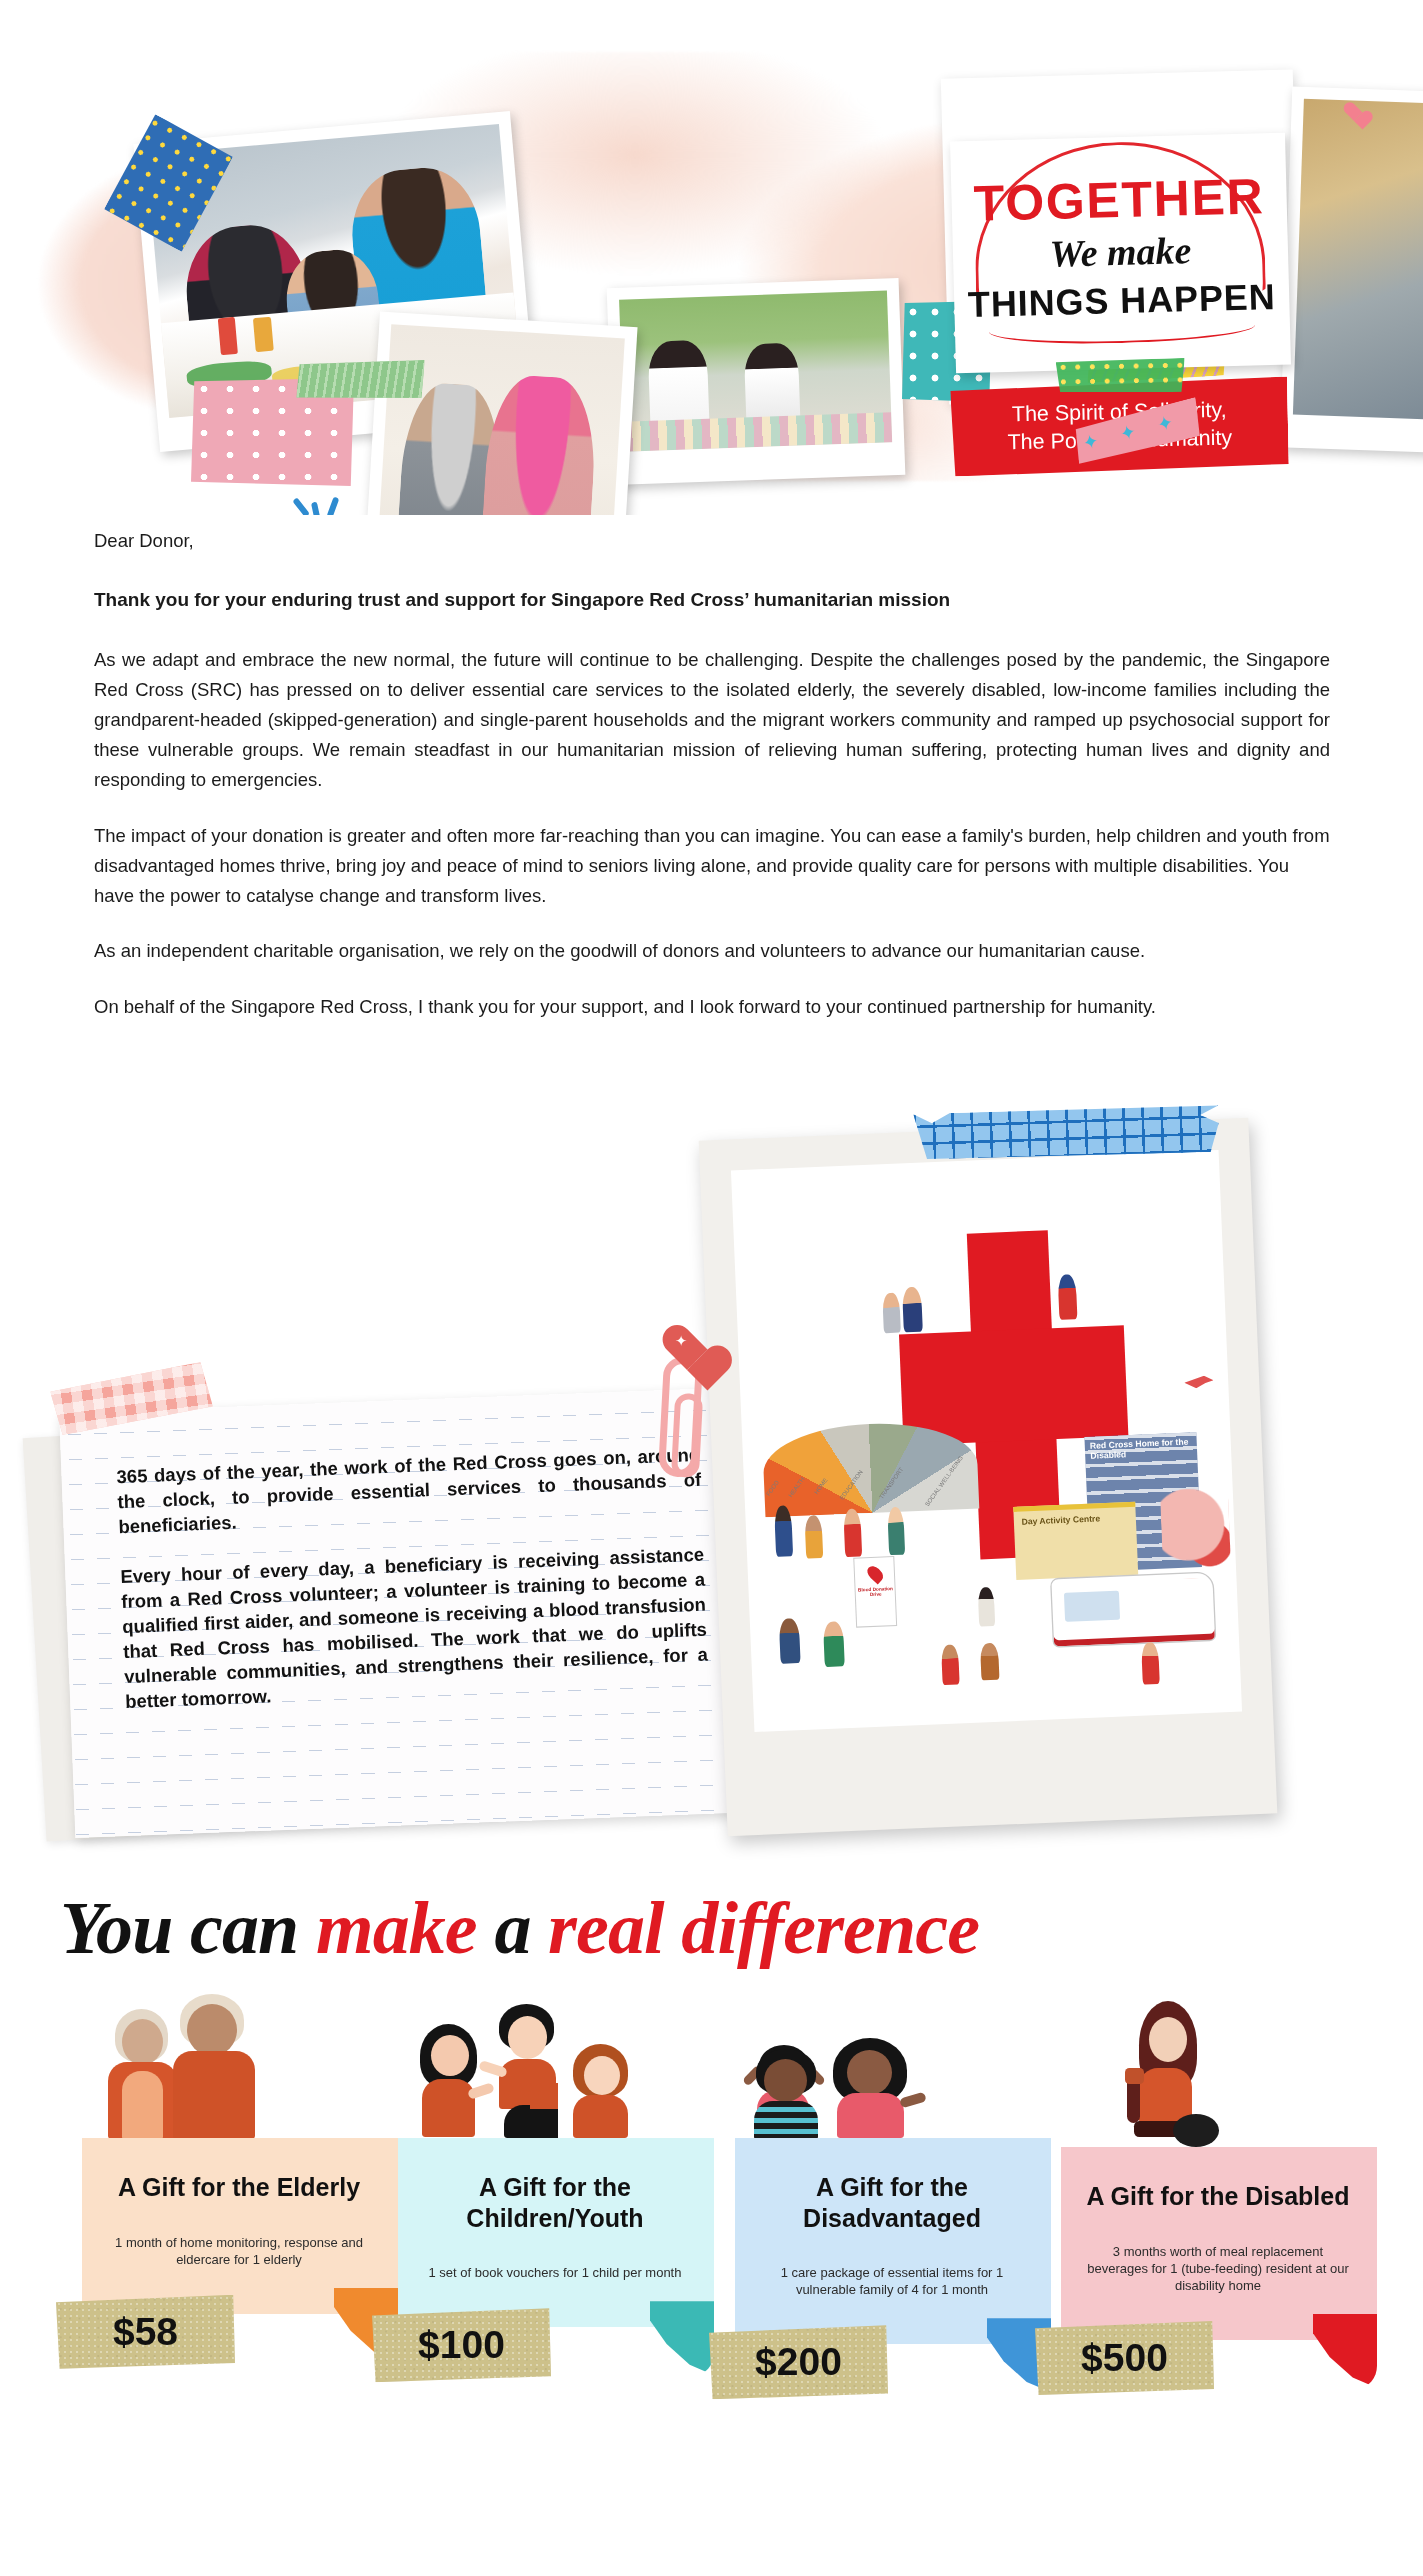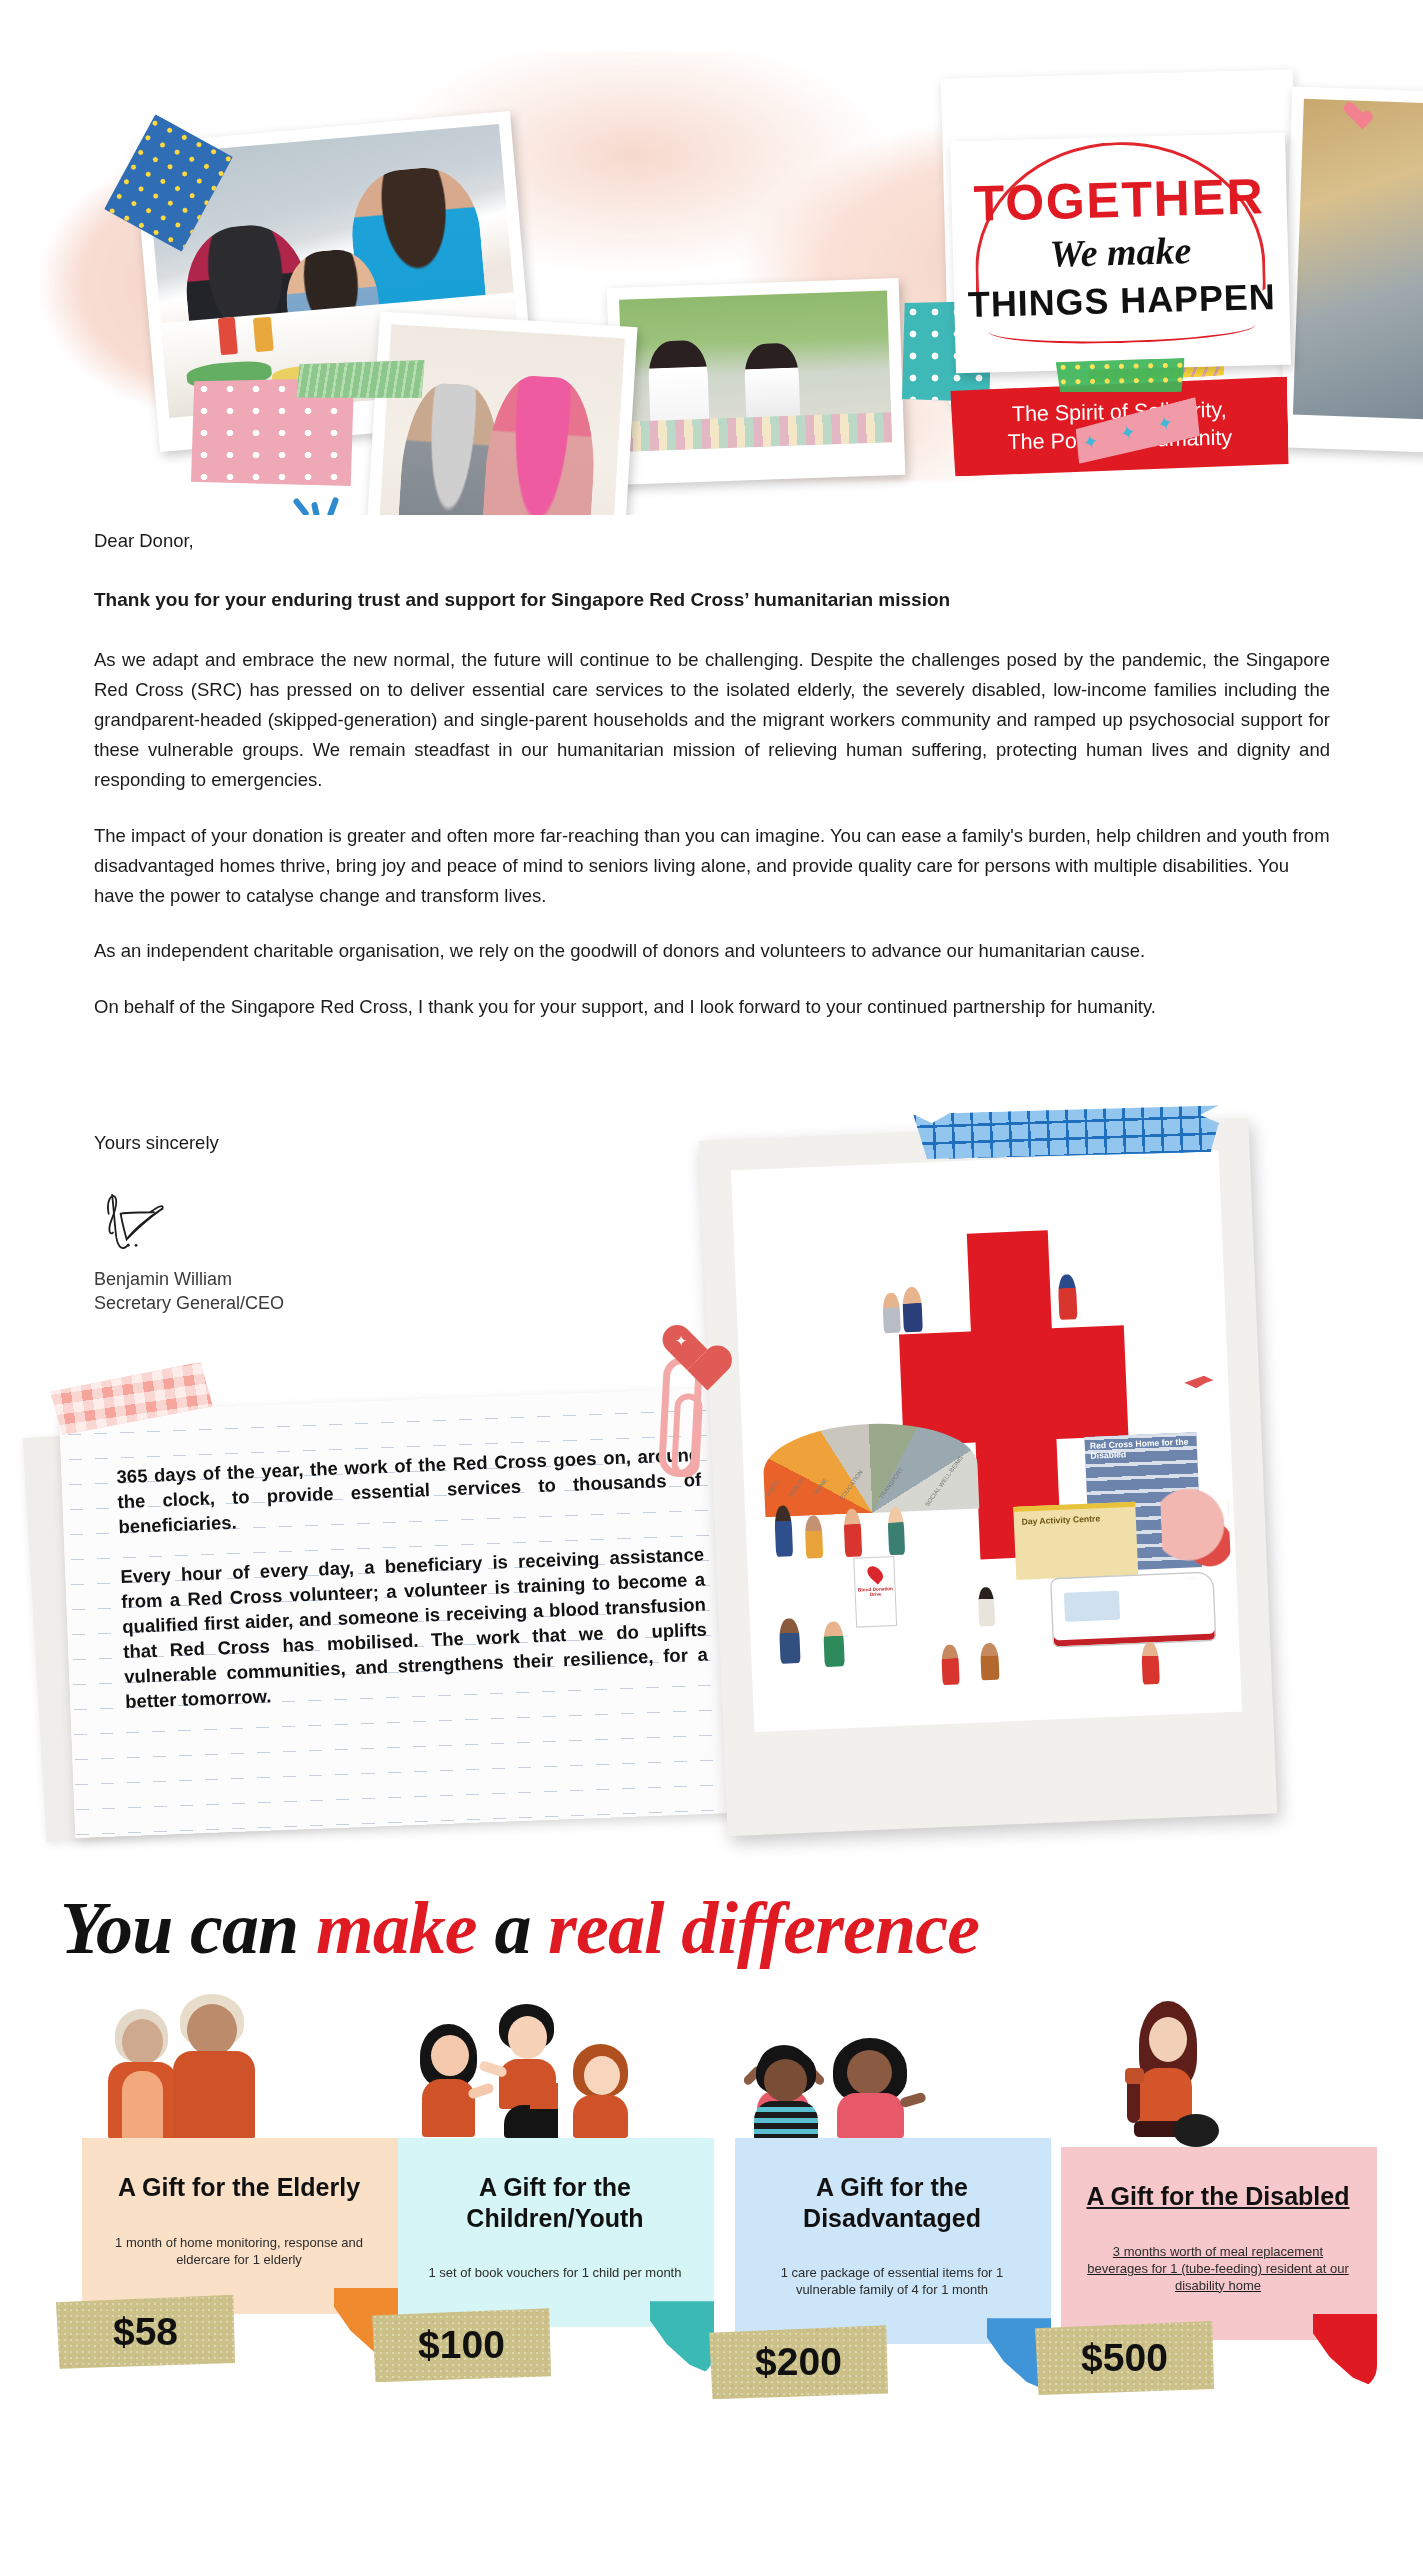--- a/index.html
+++ b/index.html
@@ -416,38 +416,20 @@
 
   <div class="letter">
     <p class="salutation">Dear Donor,</p>
     <p class="lede">Thank you for your enduring trust and support for Singapore Red Cross’ humanitarian mission</p>
     <p>As we adapt and embrace the new normal, the future will continue to be challenging. Despite the challenges posed by the pandemic, the Singapore Red Cross (SRC) has pressed on to deliver essential care services to the isolated elderly, the severely disabled, low-income families including the grandparent-headed (skipped-generation) and single-parent households and the migrant workers community and ramped up psychosocial support for these vulnerable groups. We remain steadfast in our humanitarian mission of relieving human suffering, protecting human lives and dignity and responding to emergencies.</p>
     <p class="plain">The impact of your donation is greater and often more far-reaching than you can imagine. You can ease a family's burden, help children and youth from disadvantaged homes thrive, bring joy and peace of mind to seniors living alone, and provide quality care for persons with multiple disabilities. You have the power to catalyse change and transform lives.</p>
     <p class="plain">As an independent charitable organisation, we rely on the goodwill of donors and volunteers to advance our humanitarian cause.</p>
     <p class="plain">On behalf of the Singapore Red Cross, I thank you for your support, and I look forward to your continued partnership for humanity.</p>
   </div>
 
-  <div class="sig-block">
-    <div class="sig-hello">Yours sincerely</div>
-    <svg class="sig-svg" width="172" height="82" viewBox="0 0 200 96">
-      <g fill="none" stroke="#1d1d1d" stroke-width="2.1" stroke-linecap="round">
-        <path d="M13 36 C10 22, 16 12, 20 16 C24 20, 20 34, 16 44 C12 54, 14 62, 18 58"></path>
-        <path d="M17 14 C19 30, 20 50, 22 64 C24 76, 30 80, 36 72"></path>
-        <path d="M27 36 C33 34, 52 35, 66 34"></path>
-        <path d="M27 36 C29 48, 32 58, 34 66 C40 58, 56 42, 76 30 C66 37, 50 50, 34 66"></path>
-        <path d="M62 34 C70 28, 78 24, 76 30"></path>
-      </g>
-      <circle cx="36" cy="73" r="1.6" fill="#1d1d1d"></circle>
-      <circle cx="45" cy="73" r="1.6" fill="#1d1d1d"></circle>
-    </svg>
-    <div class="sig-name">
-      <div>Benjamin William</div>
-      <div>Secretary General/CEO</div>
-    </div>
-  </div>
 
   <div class="paper-edge"></div>
   <div class="notepad">
     <div class="notepad-inner">
       <p>365 days of the year, the work of the Red Cross goes on, around the clock, to provide essential services to thousands of beneficiaries.</p>
       <p>Every hour of every day, a beneficiary is receiving assistance from a Red Cross volunteer; a volunteer is training to become a qualified first aider, and someone is receiving a blood transfusion that Red Cross has mobilised. The work that we do uplifts vulnerable communities, and strengthens their resilience, for a better tomorrow.</p>
     </div>
   </div>
   <div class="tape-check"></div>
   <div class="paperclip"></div>
@@ -577,21 +559,21 @@
         </div>
       </div>
       <div class="body" style="background:#cde5f8;">
         <h3>A Gift for the Disadvantaged</h3>
         <p>1 care package of essential items for 1 vulnerable family of 4 for 1 month</p>
       </div>
       <div class="corner" style="background:#3f95d8;"></div>
       <div class="price">$200</div>
     </div>
 
-    <div class="card" style="left:1061px; top:172px;text-decoration:underline;">
+    <div class="card" style="left:1061px; top:172px;">
       <div class="art">
         <div class="figure" style="left:64px;bottom:0;width:94px;height:146px;">
           <div class="hair" style="left:13.7px;top:0;width:58px;height:89px;background:#5e1f1b;border-radius:50% 50% 36% 36%;"></div>
           <div class="head" style="left:24px;top:15.5px;width:38px;height:45px;background:#f2d0b8;"></div>
           <div class="torso" style="left:13.7px;top:67px;width:53px;height:55px;background:#d5552b;"></div>
           <div style="position:absolute;left:1.7px;top:74px;width:13.7px;height:48px;background:#5e1f1b;border-radius:6.9px;"></div>
           <div style="position:absolute;left:0;top:67px;width:19px;height:15.5px;background:#c0512b;border-radius:4.3px;"></div>
           <div style="position:absolute;left:8.6px;top:120px;width:74px;height:15.5px;background:#3a1410;border-radius:5.2px;"></div>
           <div style="position:absolute;left:48px;top:113px;width:46px;height:33px;background:#1d1d1d;border-radius:50%;"></div>
         </div>

